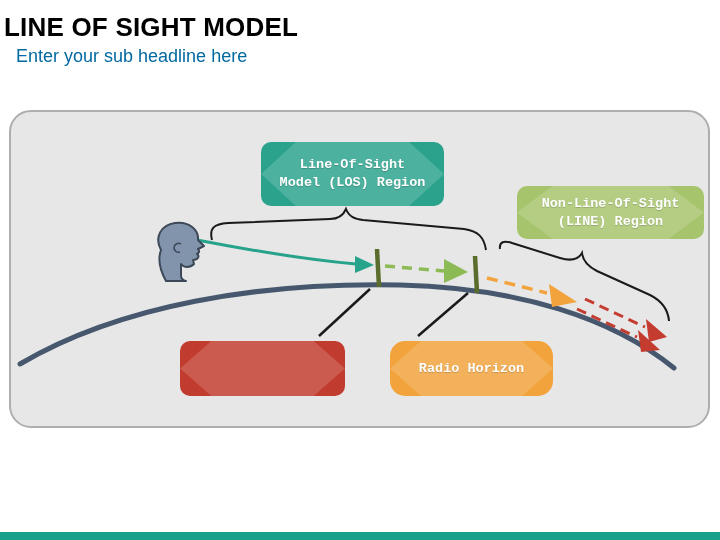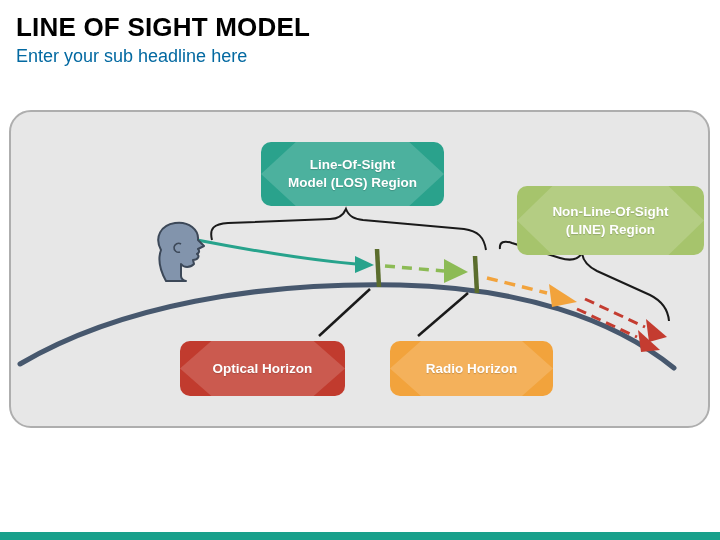--- a/index.html
+++ b/index.html
@@ -1,47 +1,47 @@
 <!DOCTYPE html>
 <html><head>
 <meta charset="utf-8">
 <style>
   html,body{margin:0;padding:0;}
   body{
     width:720px;height:540px;position:relative;overflow:hidden;
     background:#ffffff;font-family:"Liberation Sans",sans-serif;
   }
   .title{
-    position:absolute;left:16px;top:12px;
+    position:absolute;left:4px;top:12px;
     font-size:26px;font-weight:bold;color:#000;letter-spacing:.2px;
   }
   .subtitle{
     position:absolute;left:16px;top:46px;
     font-size:18px;color:#0369a1;
   }
   .panel{
     position:absolute;left:9px;top:110px;width:701px;height:318px;
     background:#e7e7e7;border:2px solid #aeaeae;border-radius:22px;
     box-sizing:border-box;
   }
   .svg-layer{position:absolute;left:0;top:100px;width:720px;height:340px;}
   .badge{
     position:absolute;border-radius:10px;overflow:hidden;
     display:flex;align-items:center;justify-content:center;
-    color:#fff;font-weight:bold;font-size:13.5px;line-height:1.3;text-align:center;
+    color:#fff;font-weight:bold;font-size:13.5px;line-height:1.3;text-align:center;font-family:Liberation Mono, monospace;
   }
   .badge .shine{
     position:absolute;inset:0;background:rgba(255,255,255,0.16);
     clip-path:polygon(0 50%,19% 0,81% 0,100% 50%,81% 100%,19% 100%);
   }
   .badge .label{position:relative;z-index:1;text-shadow:0 1px 1px rgba(0,0,0,0.18);}
   #badge-los{left:261px;top:142px;width:183px;height:64px;}
-  #badge-nlos{left:517px;top:186px;width:187px;height:69px;}
+  #badge-nlos{left:517px;top:186px;width:187px;height:53px;}
   #badge-optical{left:180px;top:341px;width:165px;height:55px;}
-  #badge-radio{left:390px;top:341px;width:163px;height:55px;}
+  #badge-radio{left:390px;top:341px;width:163px;height:55px;border-radius:15px;}
   .footer-bar{position:absolute;left:0;bottom:0;width:720px;height:8px;}
 </style>
 </head>
 <body>
 
 <div class="title">LINE OF SIGHT MODEL</div>
 <div class="subtitle">Enter your sub headline here</div>
 
 <div class="panel"></div>
 
@@ -88,21 +88,20 @@
 <div class="badge" id="badge-nlos" style="background: rgb(166, 196, 108);">
   <div class="shine"></div>
   <div class="label">
     <span>Non-Line-Of-Sight</span><br>
     <span>(LINE) Region</span>
   </div>
 </div>
 
 <div class="badge" id="badge-optical" style="background: rgb(193, 59, 46);">
   <div class="shine"></div>
-  <div class="label">Optical Horizon</div>
 </div>
 
 <div class="badge" id="badge-radio" style="background: rgb(242, 163, 60);">
   <div class="shine"></div>
   <div class="label">Radio Horizon</div>
 </div>
 
 <div class="footer-bar" style="background: rgb(24, 160, 139);"></div>
 
 </body></html>

